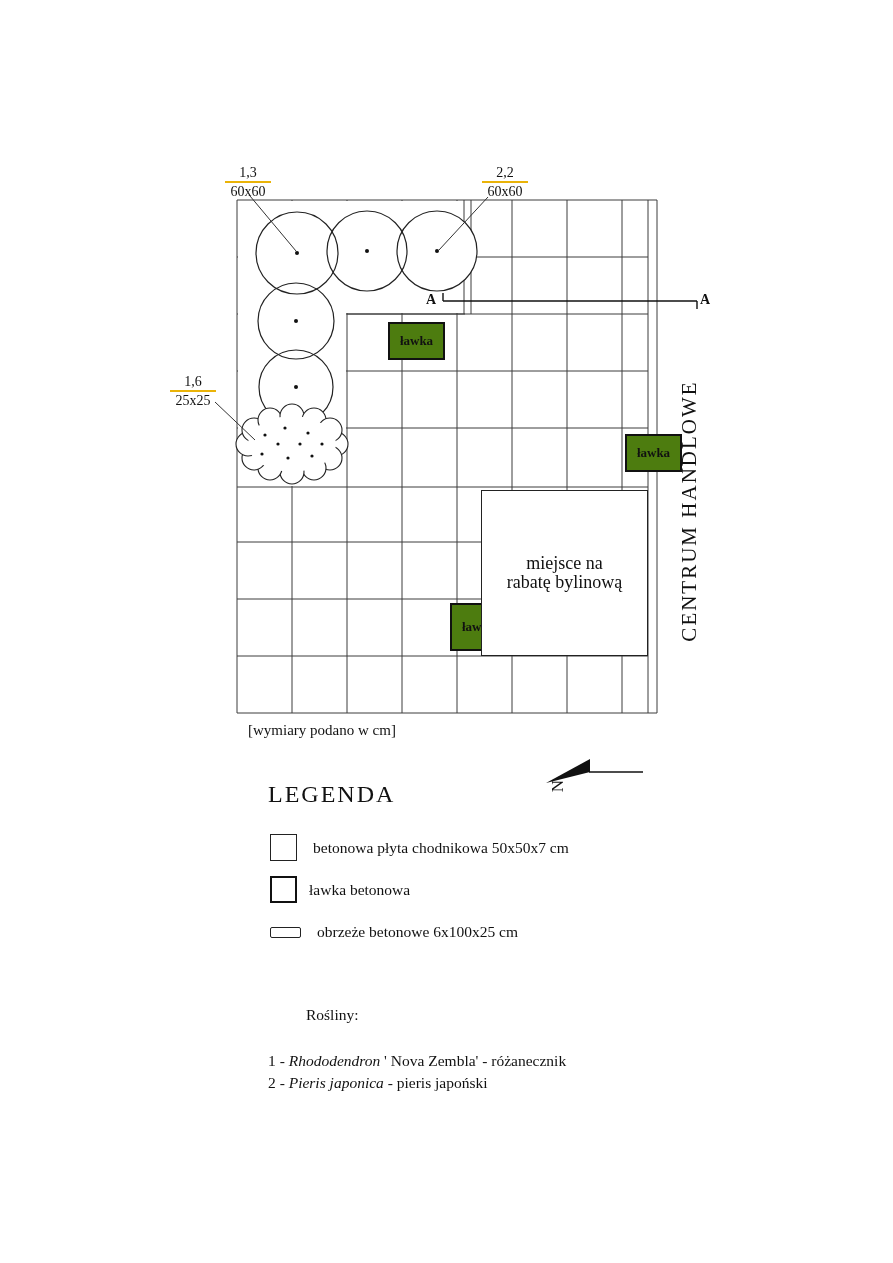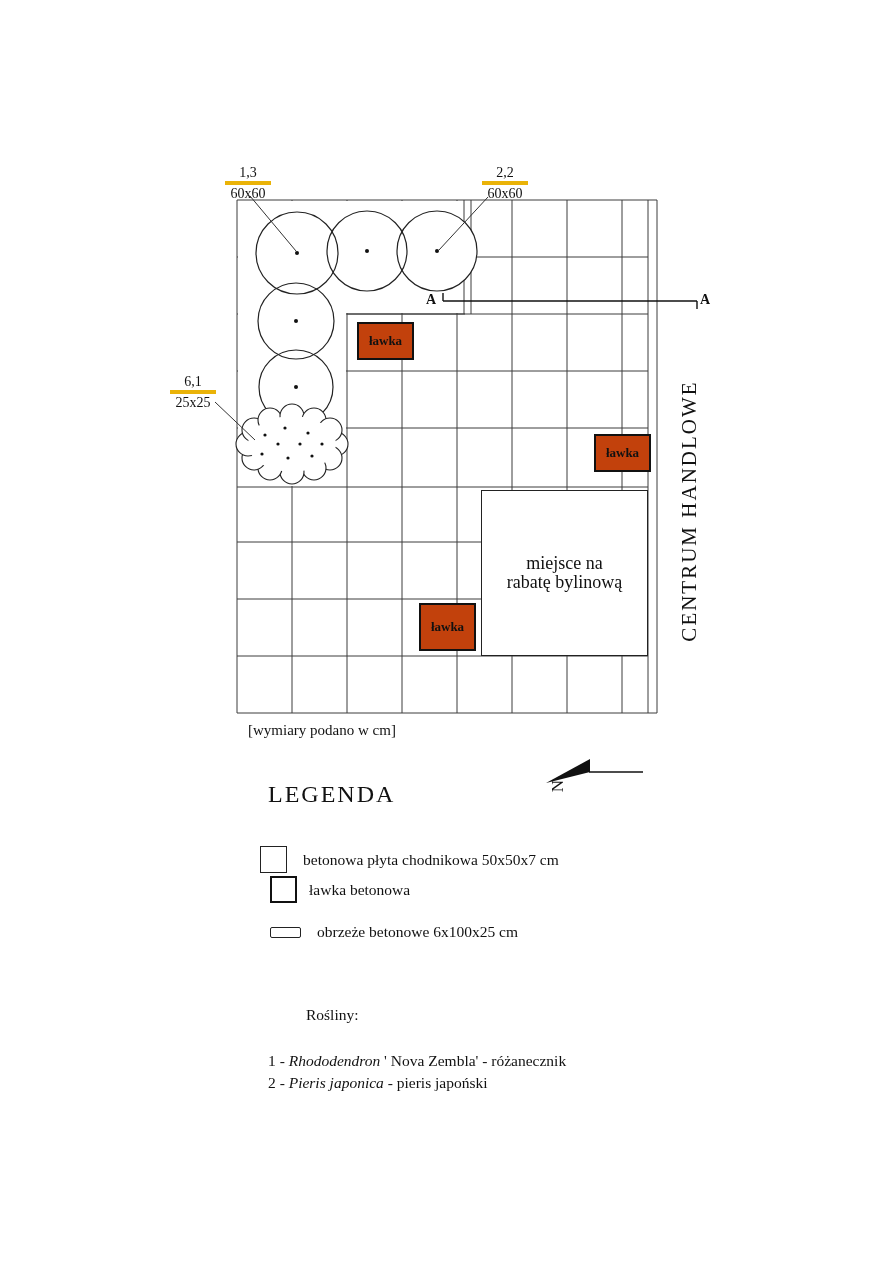--- a/index.html
+++ b/index.html
@@ -7,27 +7,27 @@
     position:relative;
     width:893px;height:1263px;
     background:#fff;
     font-family:"Liberation Serif","DejaVu Serif",serif;
     color:#111;
     overflow:hidden;
   }
   #plan-svg{position:absolute;left:0;top:0;}
   
   .dim-label{position:absolute;text-align:center;font-size:14px;line-height:15px;width:46px;}
-  .dim-label .num{border-bottom:4px solid #eab308;padding-bottom:1px;}
+  .dim-label .num{border-bottom:2px solid #eab308;padding-bottom:1px;}
   .dim-label .den{padding-top:1px;}
   
   .bench{
-    position:absolute;background:#c2410c;border:2.5px solid #111;
+    position:absolute;background:#4d7c0f;border:2.5px solid #111;
     display:flex;align-items:center;justify-content:center;
-    font-weight:bold;font-size:13px;box-sizing:border-box;
+    font-weight:bold;font-size:13px;box-sizing:border-box;margin-left:31px;
   }
   
   .rabata{
     position:absolute;left:481px;top:490px;width:167px;height:166px;
     background:#fff;border:1.5px solid #222;box-sizing:border-box;
     display:flex;flex-direction:column;align-items:center;justify-content:center;
     font-size:18px;line-height:19px;text-align:center;
   }
   .section-a{position:absolute;font-size:14px;font-weight:bold;}
   .building-label{
@@ -169,21 +169,21 @@
 
   <div class="dim-label" style="left:225px;top:165px;">
     <div class="num">1,3</div>
     <div class="den">60x60</div>
   </div>
   <div class="dim-label" style="left:482px;top:165px;">
     <div class="num">2,2</div>
     <div class="den">60x60</div>
   </div>
   <div class="dim-label" style="left:170px;top:374px;">
-    <div class="num">6,1</div>
+    <div class="num">1,6</div>
     <div class="den">25x25</div>
   </div>
 
   <div class="bench" style="left:357px;top:322px;width:57px;height:38px;">ławka</div>
   <div class="bench" style="left:594px;top:434px;width:57px;height:38px;">ławka</div>
   <div class="bench" style="left:419px;top:603px;width:57px;height:48px;">ławka</div>
 
   <div class="rabata">
     <div>miejsce na</div>
     <div>rabatę bylinową</div>
@@ -193,21 +193,21 @@
   <div class="section-a" style="left:700px;top:292px;">A</div>
 
   <div class="building-label">CENTRUM HANDLOWE</div>
 
   <div class="north-n">N</div>
 
   <div class="dim-note">[wymiary podano w cm]</div>
 
   <div class="legend-title">LEGENDA</div>
 
-  <div class="legend-row" style="left:260px;top:834px;margin-top:12px;">
+  <div class="legend-row" style="left:270px;top:834px;">
     <div class="sw sw-slab"></div>
     <div>betonowa płyta chodnikowa 50x50x7 cm</div>
   </div>
   <div class="legend-row" style="left:270px;top:876px;gap:12px;">
     <div class="sw sw-bench"></div>
     <div>ławka betonowa</div>
   </div>
   <div class="legend-row" style="left:270px;top:923px;">
     <div class="sw sw-edge"></div>
     <div>obrzeże betonowe 6x100x25 cm</div>

